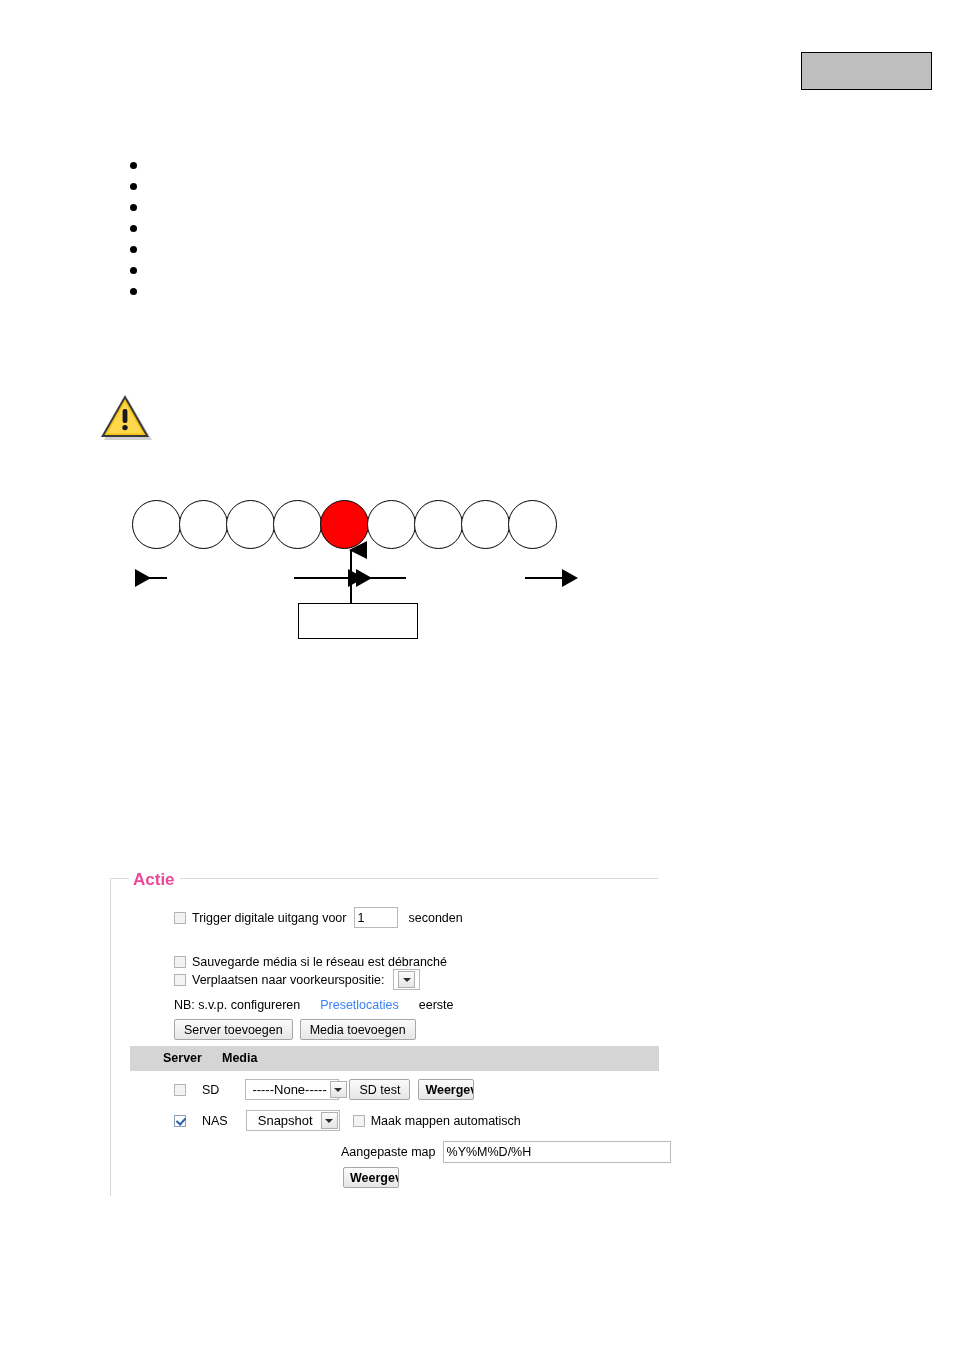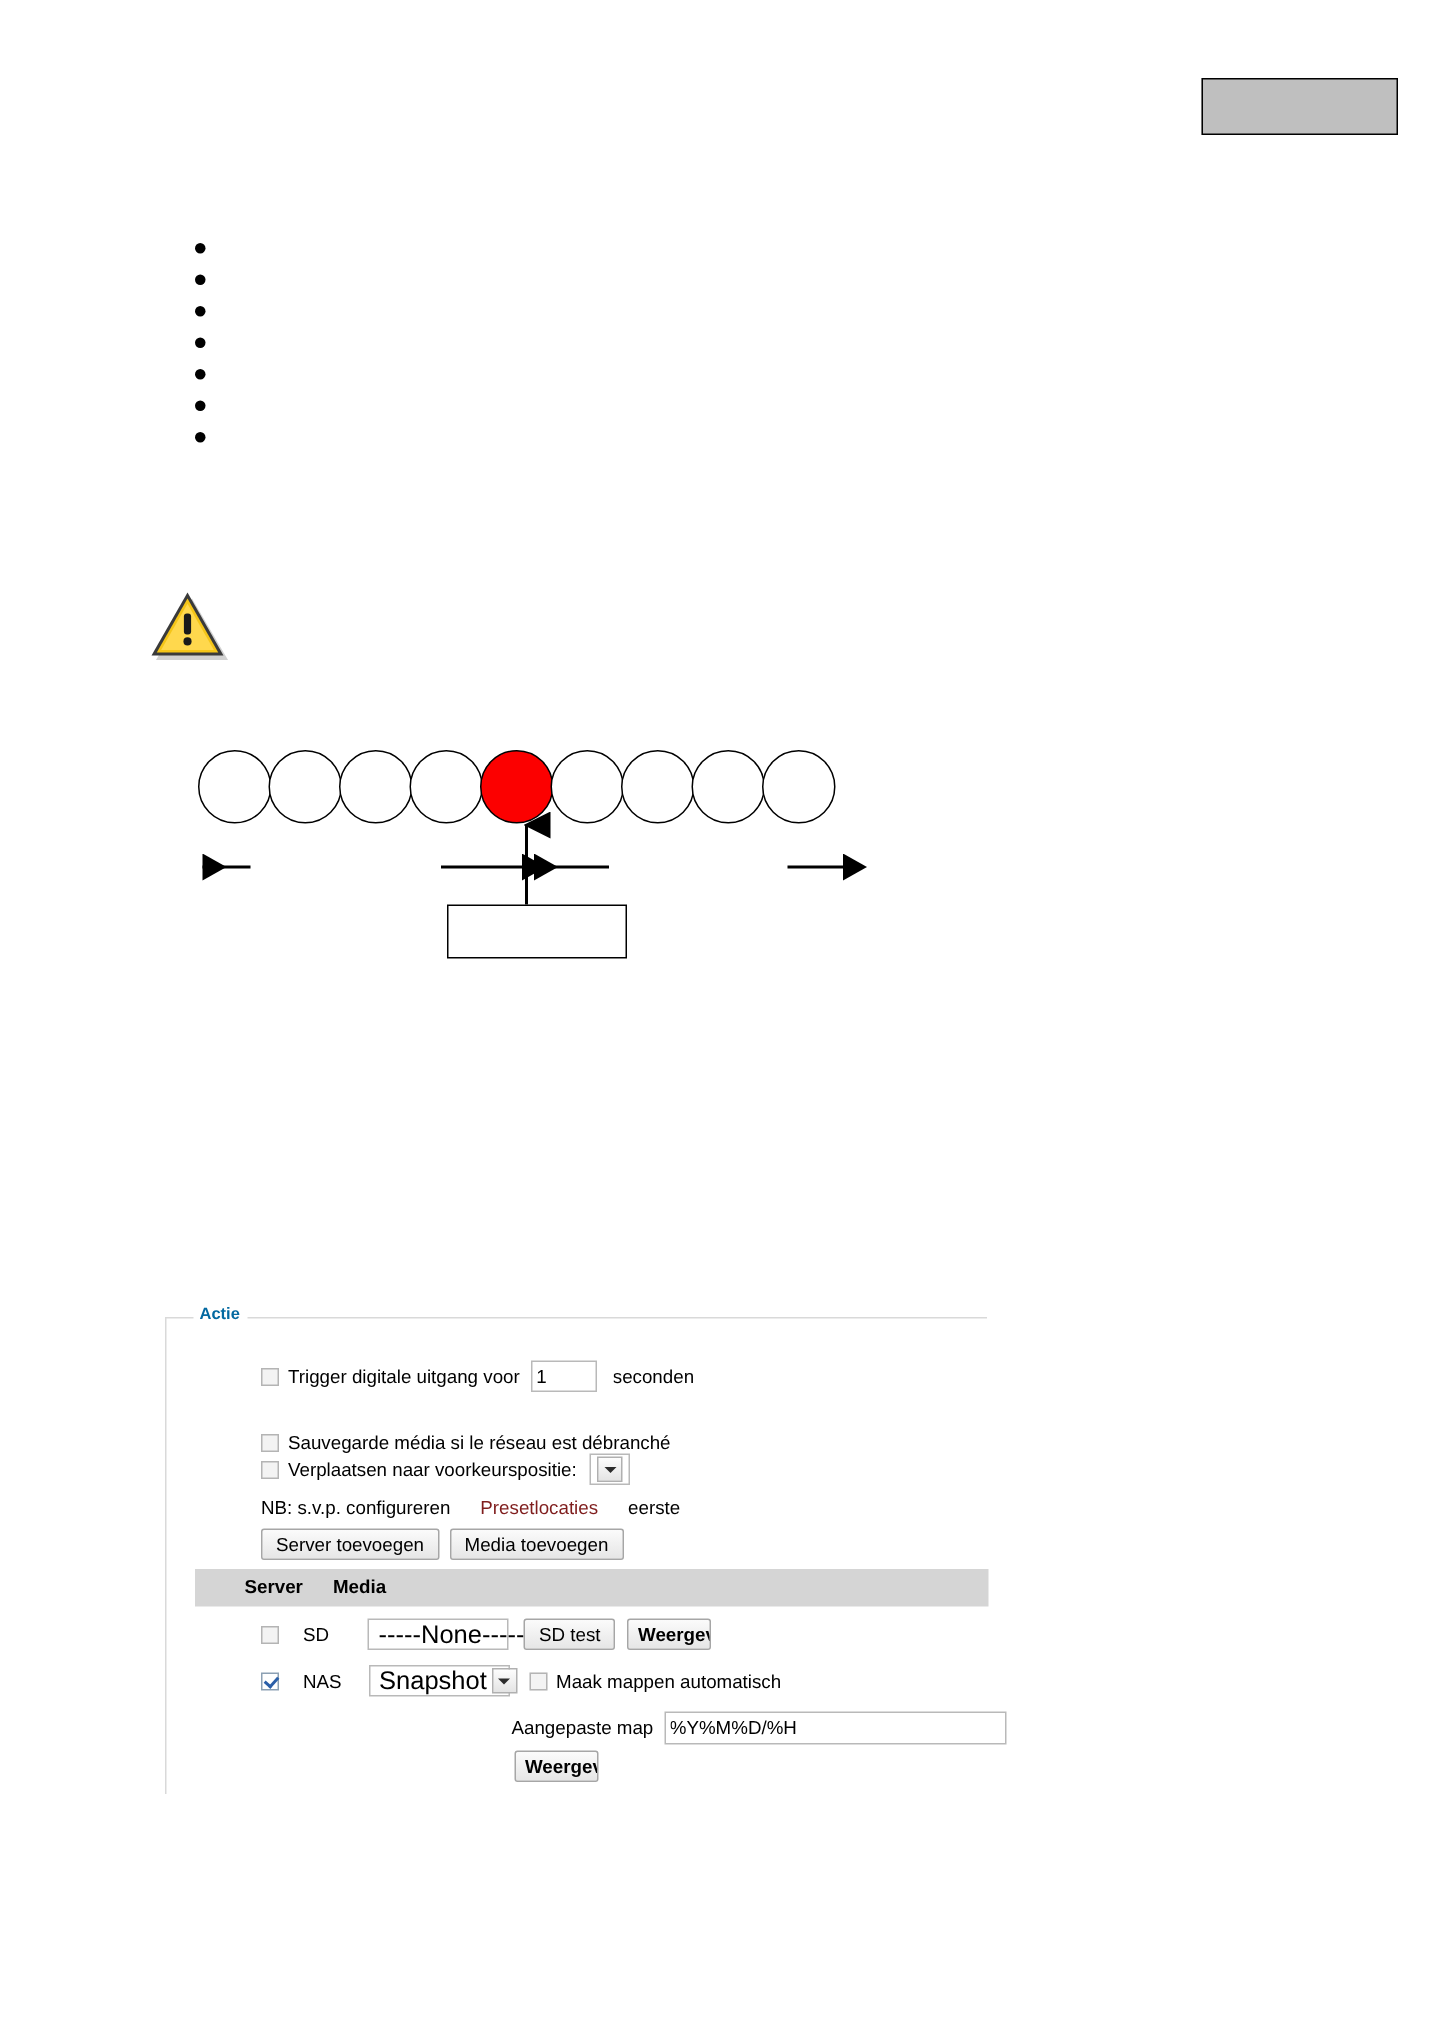--- a/index.html
+++ b/index.html
@@ -119,22 +119,22 @@
     border-bottom: none;
     box-sizing: border-box;
     background: #ffffff;
   }
   .panel-legend {
     position: absolute;
     left: 18px;
     top: -9px;
     background: #ffffff;
     padding: 0 5px 0 4px;
-    color: #0369a1;
-    font-size: 11px;
+    color: #ec4899;
+    font-size: 17px;
     font-weight: bold;
   }
   .panel-inner {
     position: absolute;
     left: 0;
     top: 0;
     width: 548px;
     height: 318px;
   }
 
@@ -204,21 +204,21 @@
 
   
   .sel {
     border: 1px solid #b9b9b9;
     background: #ffffff;
     height: 21px;
     box-sizing: border-box;
     display: inline-flex;
     align-items: center;
     justify-content: space-between;
-    font-size: 17px;
+    font-size: 13px;
     padding-left: 4px;
   }
   .sel-empty {
     width: 27px;
     padding-left: 0;
     justify-content: center;
     margin-left: 9px;
   }
   .sel-arrow {
     width: 17px;
@@ -242,21 +242,21 @@
     flex: 1;
     text-align: center;
     padding: 0 2px;
   }
 
   .note-row {
     font-size: 12.5px;
     gap: 20px;
   }
   .note-link {
-    color: #7f1d1d;
+    color: #3b82f6;
   }
 
   .btn {
     border: 1px solid #a6a6a6;
     background: linear-gradient(#fbfbfb, #e6e6e6);
     font-family: "Liberation Sans", sans-serif;
     font-size: 12.5px;
     color: #000;
     height: 21px;
     padding: 0 9px;

